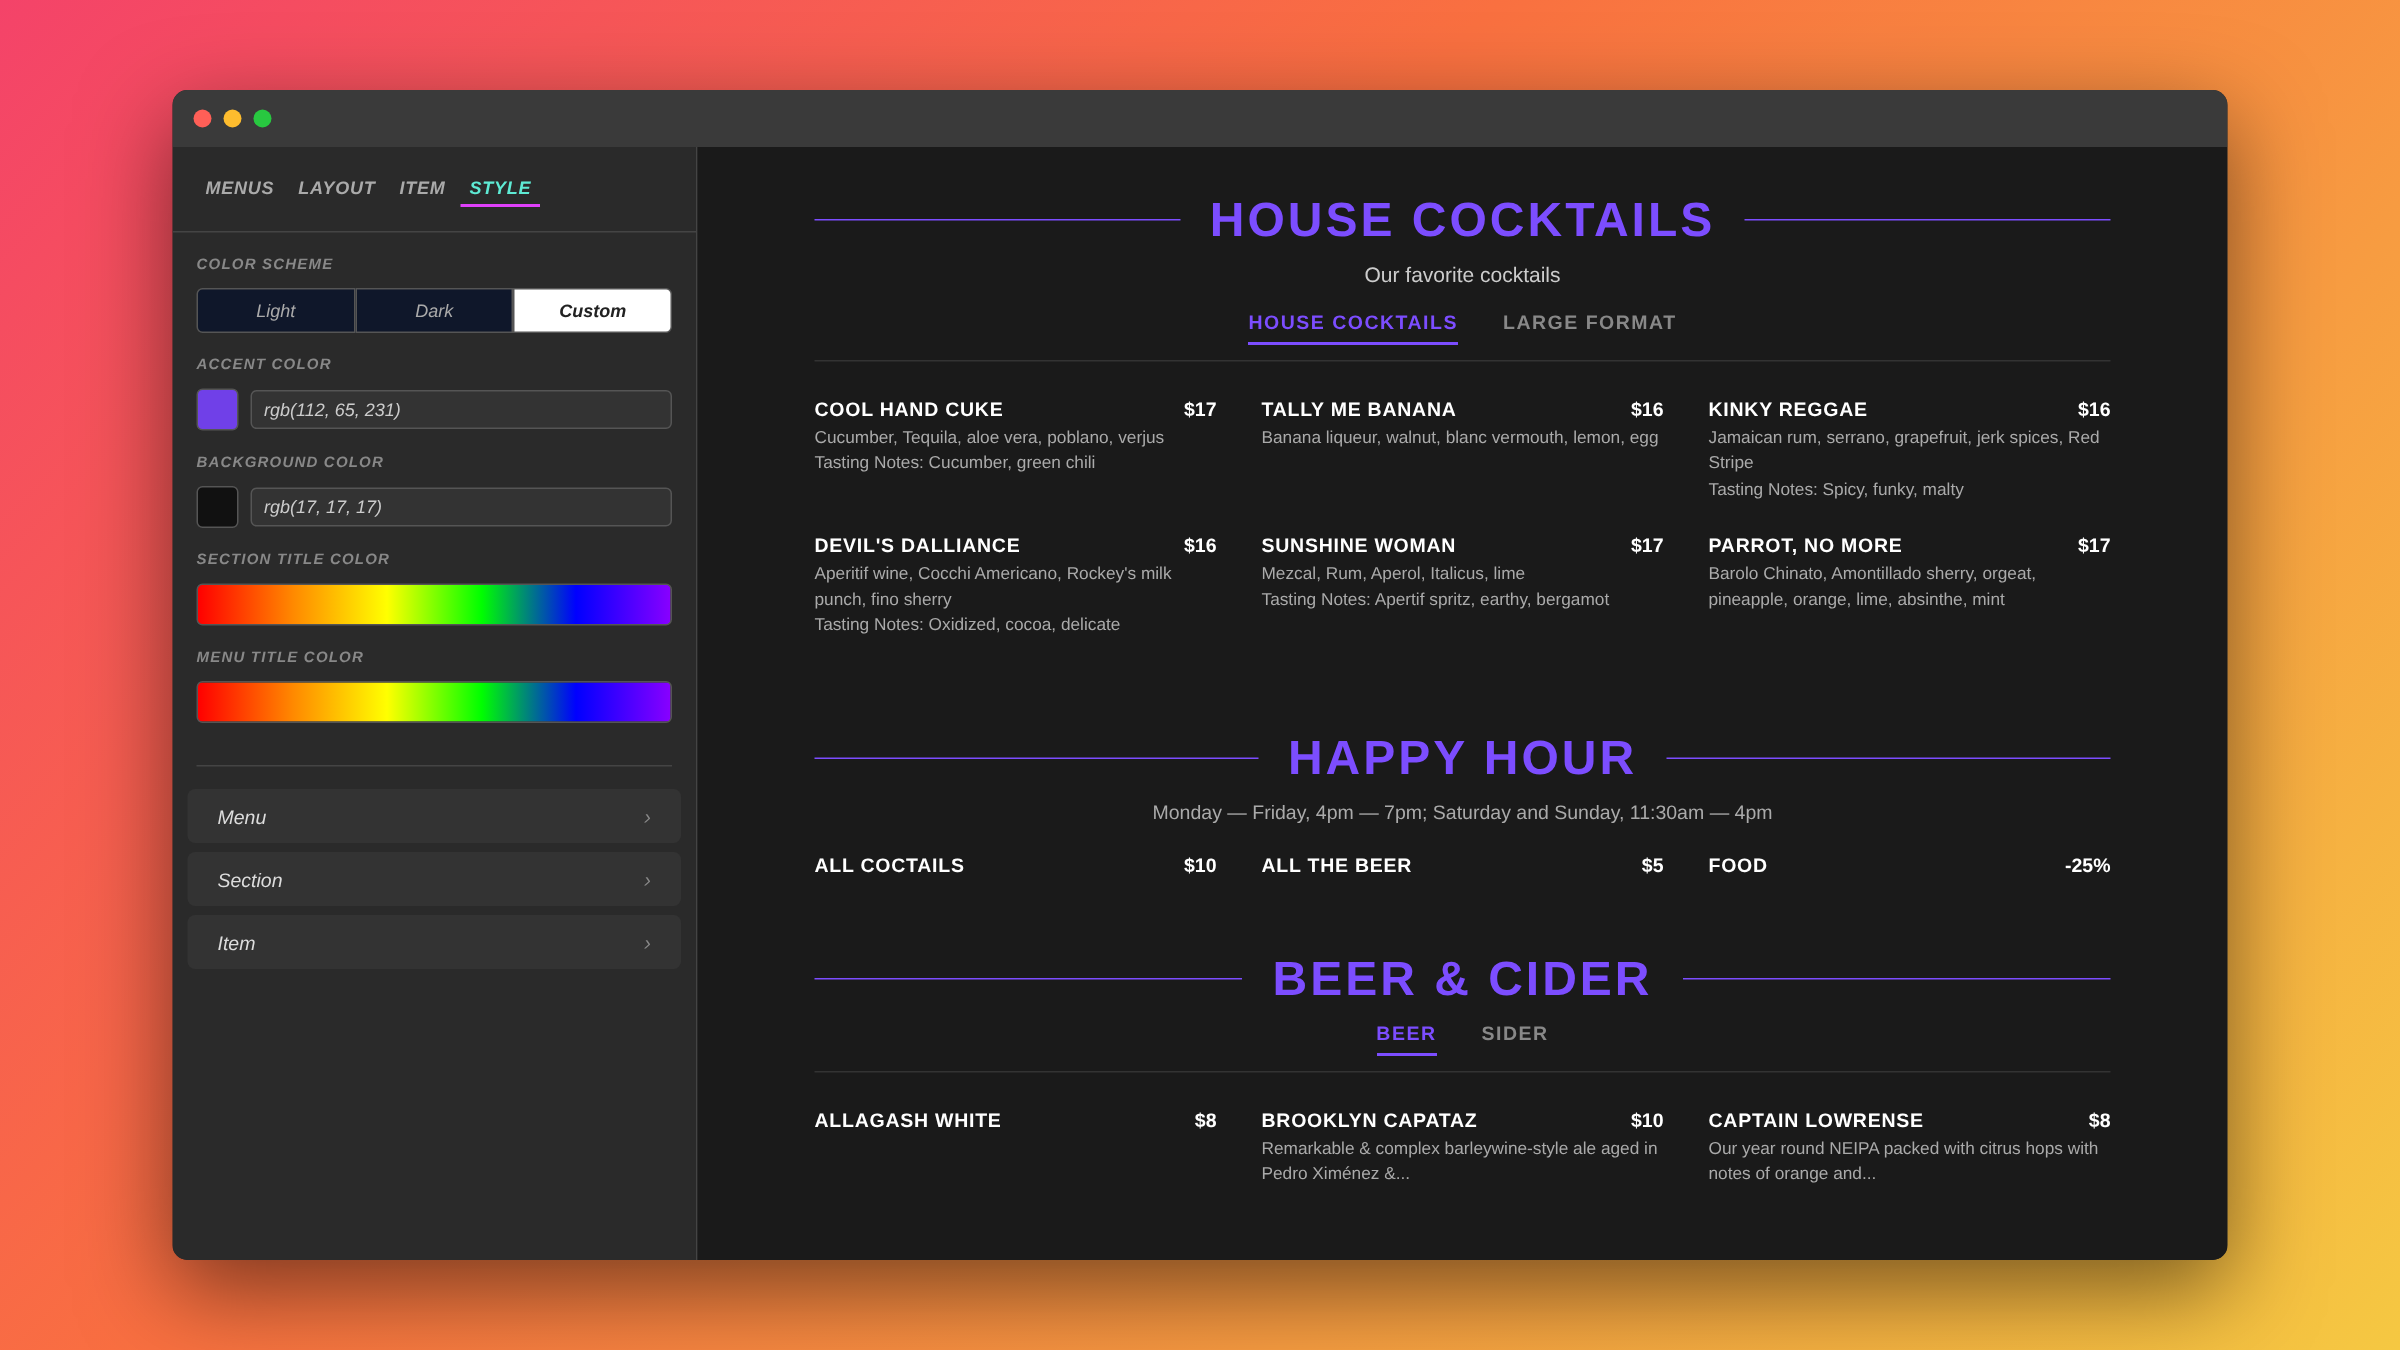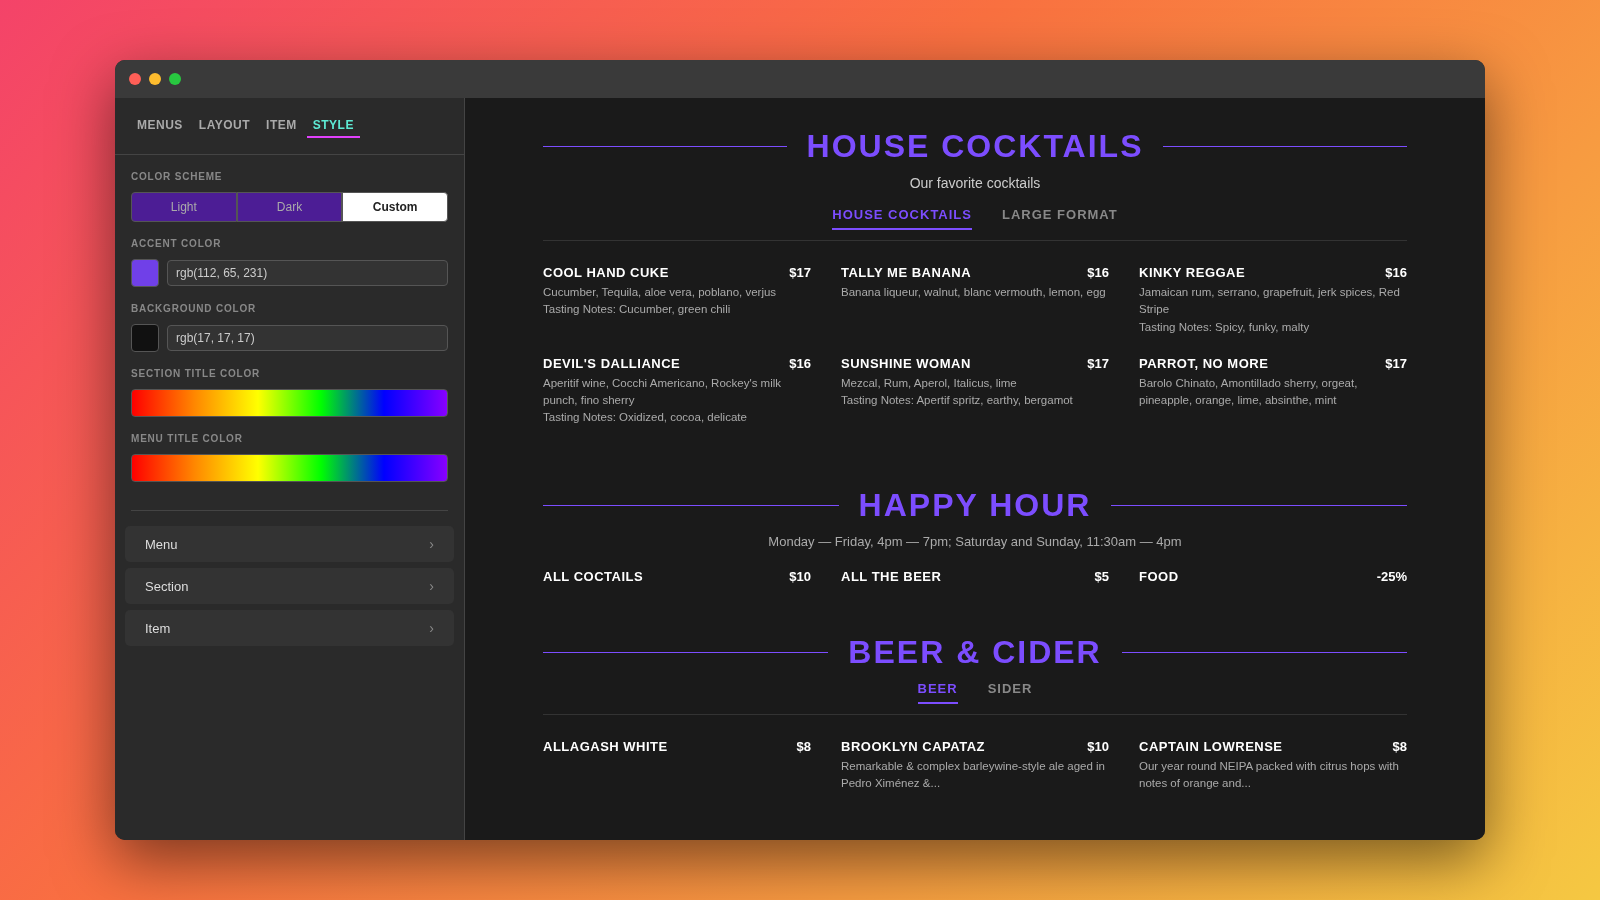--- a/index.html
+++ b/index.html
@@ -45,20 +45,21 @@
     }
     
     .sidebar {
       width: 350px;
       background: #2a2a2a;
       border-right: 1px solid #444;
       flex-shrink: 0;
       display: flex;
       flex-direction: column;
       padding: 16px 0;
+      font-style: italic;
     }
     .sidebar-tabs {
       display: flex;
       gap: 4px;
       padding: 0 16px 16px;
       border-bottom: 1px solid #444;
       margin-bottom: 16px;
     }
     .sidebar-tab {
       font-size: 12px;
@@ -88,21 +89,21 @@
     .color-scheme-row {
       display: flex;
       gap: 0;
     }
     .scheme-btn {
       flex: 1;
       padding: 7px 0;
       font-size: 12px;
       font-weight: 500;
       color: #aaa;
-      background: #4c1d95;
+      background: #0f172a;
       border: 1px solid #555;
       cursor: pointer;
       text-align: center;
     }
     .scheme-btn:first-child { border-radius: 4px 0 0 4px; }
     .scheme-btn:last-child { border-radius: 0 4px 4px 0; }
     .scheme-btn.active {
       background: #fff;
       color: #222;
       font-weight: 600;

